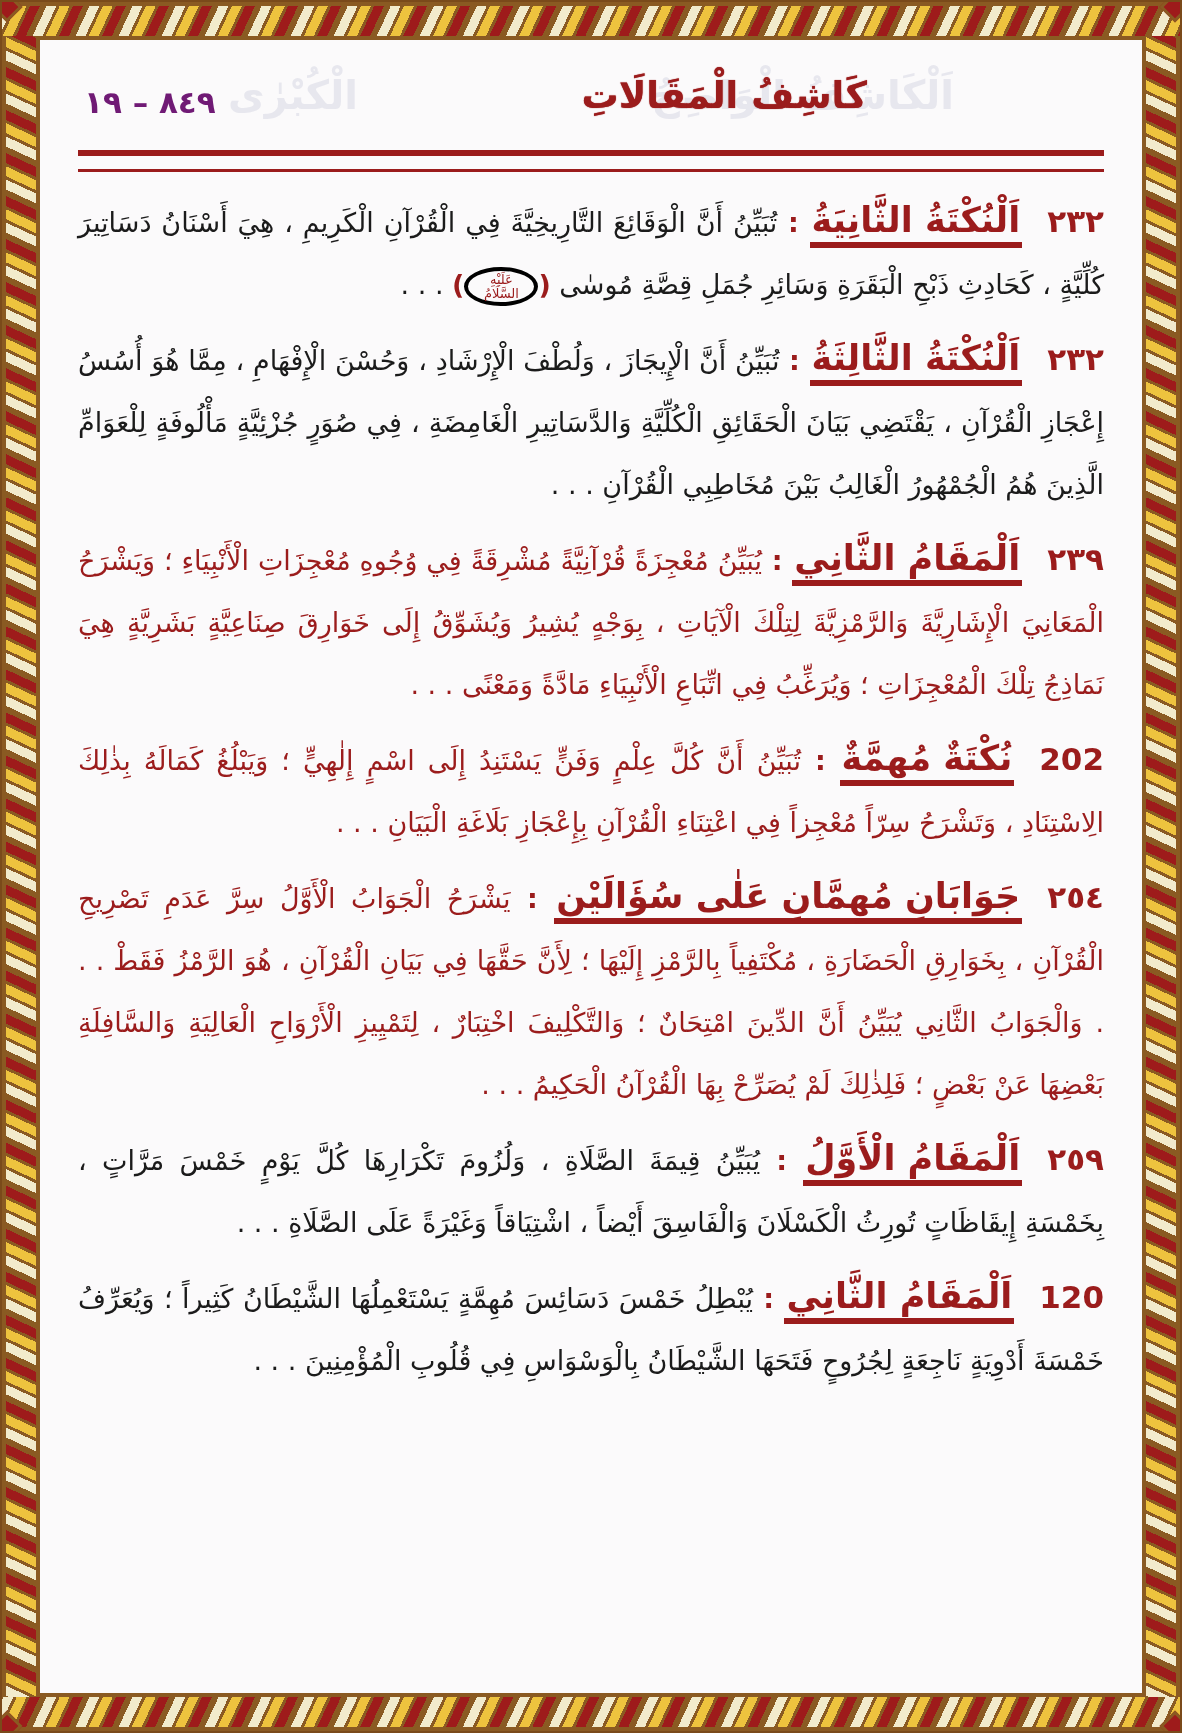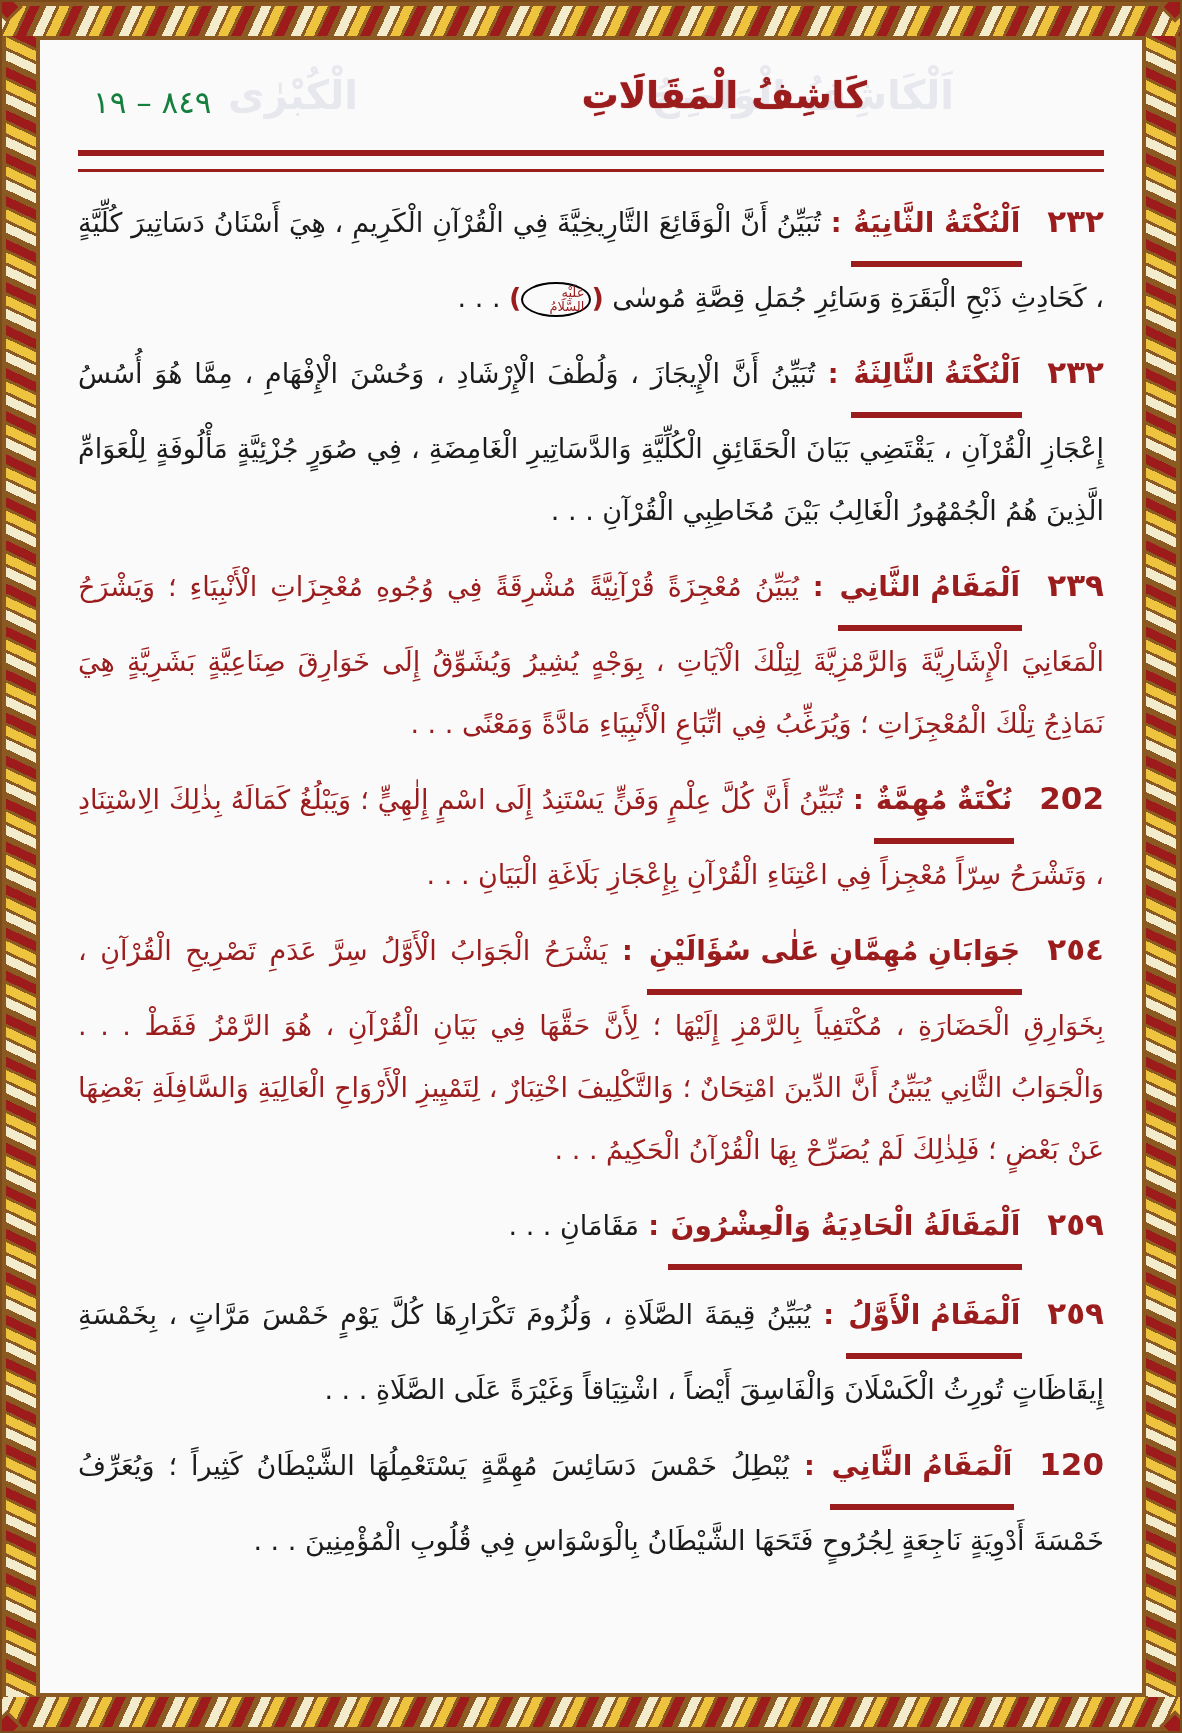--- a/index.html
+++ b/index.html
@@ -42,50 +42,50 @@
     position:absolute;top:18px;right:150px;left:150px;
     display:flex;justify-content:space-between;
     color:#e7e7ee;font-size:40px;font-weight:bold;white-space:nowrap;
   }
   .title{
     position:absolute;top:20px;right:237px;
     color:#9b1c1c;font-size:37px;font-weight:bold;white-space:nowrap;
     text-shadow:0 0 1px #9b1c1c;
   }
   .pagenums{
-    position:absolute;top:30px;left:15px;direction:ltr;
-    color:#15803d;font-size:31px;font-weight:normal;letter-spacing:2px;
+    position:absolute;top:30px;left:6px;direction:ltr;
+    color:#701a75;font-size:31px;font-weight:bold;letter-spacing:2px;
   }
   .rules{
     position:absolute;left:0;right:0;bottom:0;height:13px;
     border-top:6px solid #9b1c1c;border-bottom:3px solid #9b1c1c;
   }
 
   
   .entries{margin-top:18px;}
   .entry{
     font-size:27px;line-height:62px;text-align:justify;
     color:#1b1b1b;margin-bottom:12px;
   }
   .num{color:#9b1c1c;font-weight:bold;font-size:31px;margin-left:25px;}
   .heading{
-    color:#9b1c1c;font-weight:bold;font-size:28px;
+    color:#9b1c1c;font-weight:bold;font-size:35px;
     display:inline-block;line-height:44px;
-    border-bottom:6px solid #9b1c1c;padding:0 2px 16px;
+    border-bottom:6px solid #9b1c1c;padding:0 2px 0;
   }
   .colon{color:#9b1c1c;font-weight:bold;}
   .body{color:#1b1b1b;}
   .entry.red .body, .entry.red .tail{color:#9b1c1c;}
   .tail{color:#1b1b1b;}
   .paren{color:#9b1c1c;font-weight:bold;}
   .seal{color:#9b1c1c;font-size:13px;}
   .seal:not(:empty){
-    display:inline-block;border:2px solid #000000;border-radius:50%;
+    display:inline-block;border:4px solid #000000;border-radius:50%;
     padding:2px 5px;line-height:1.05;vertical-align:middle;max-width:56px;
-    text-align:right;white-space:normal;
+    text-align:center;white-space:normal;
   }
   span:empty{display:none;}
 </style>
 </head>
 <body>
 
 <div class="page">
 
   <div class="edge edge-top"></div>
   <div class="edge edge-bottom"></div>
@@ -124,23 +124,20 @@
       </div>
 
       <div class="entry red">
         <span class="num">202</span><span class="heading">نُكْتَةٌ مُهِمَّةٌ</span><span class="colon"> : </span><span class="body">تُبَيِّنُ أَنَّ كُلَّ عِلْمٍ وَفَنٍّ يَسْتَنِدُ إِلَى اسْمٍ إِلٰهِيٍّ ؛ وَيَبْلُغُ كَمَالَهُ بِذٰلِكَ الِاسْتِنَادِ ، وَتَشْرَحُ سِرّاً مُعْجِزاً فِي اعْتِنَاءِ الْقُرْآنِ بِإِعْجَازِ بَلَاغَةِ الْبَيَانِ . . .</span>
       </div>
 
       <div class="entry red">
         <span class="num">٢٥٤</span><span class="heading">جَوَابَانِ مُهِمَّانِ عَلٰى سُؤَالَيْنِ</span><span class="colon"> : </span><span class="body">يَشْرَحُ الْجَوَابُ الْأَوَّلُ سِرَّ عَدَمِ تَصْرِيحِ الْقُرْآنِ ، بِخَوَارِقِ الْحَضَارَةِ ، مُكْتَفِياً بِالرَّمْزِ إِلَيْهَا ؛ لِأَنَّ حَقَّهَا فِي بَيَانِ الْقُرْآنِ ، هُوَ الرَّمْزُ فَقَطْ . . . وَالْجَوَابُ الثَّانِي يُبَيِّنُ أَنَّ الدِّينَ امْتِحَانٌ ؛ وَالتَّكْلِيفَ اخْتِبَارٌ ، لِتَمْيِيزِ الْأَرْوَاحِ الْعَالِيَةِ وَالسَّافِلَةِ بَعْضِهَا عَنْ بَعْضٍ ؛ فَلِذٰلِكَ لَمْ يُصَرِّحْ بِهَا الْقُرْآنُ الْحَكِيمُ . . .</span>
       </div>
 
-      <div class="entry">
-        <span class="num">٢٥٩</span><span class="heading">اَلْمَقَالَةُ الْحَادِيَةُ وَالْعِشْرُونَ</span><span class="colon"> : </span><span class="body">مَقَامَانِ . . .</span>
-      </div>
 
       <div class="entry">
         <span class="num">٢٥٩</span><span class="heading">اَلْمَقَامُ الْأَوَّلُ</span><span class="colon"> : </span><span class="body">يُبَيِّنُ قِيمَةَ الصَّلَاةِ ، وَلُزُومَ تَكْرَارِهَا كُلَّ يَوْمٍ خَمْسَ مَرَّاتٍ ، بِخَمْسَةِ إِيقَاظَاتٍ تُورِثُ الْكَسْلَانَ وَالْفَاسِقَ أَيْضاً ، اشْتِيَاقاً وَغَيْرَةً عَلَى الصَّلَاةِ . . .</span>
       </div>
 
       <div class="entry">
         <span class="num">120</span><span class="heading">اَلْمَقَامُ الثَّانِي</span><span class="colon"> : </span><span class="body">يُبْطِلُ خَمْسَ دَسَائِسَ مُهِمَّةٍ يَسْتَعْمِلُهَا الشَّيْطَانُ كَثِيراً ؛ وَيُعَرِّفُ خَمْسَةَ أَدْوِيَةٍ نَاجِعَةٍ لِجُرُوحٍ فَتَحَهَا الشَّيْطَانُ بِالْوَسْوَاسِ فِي قُلُوبِ الْمُؤْمِنِينَ . . .</span>
       </div>
 
 

